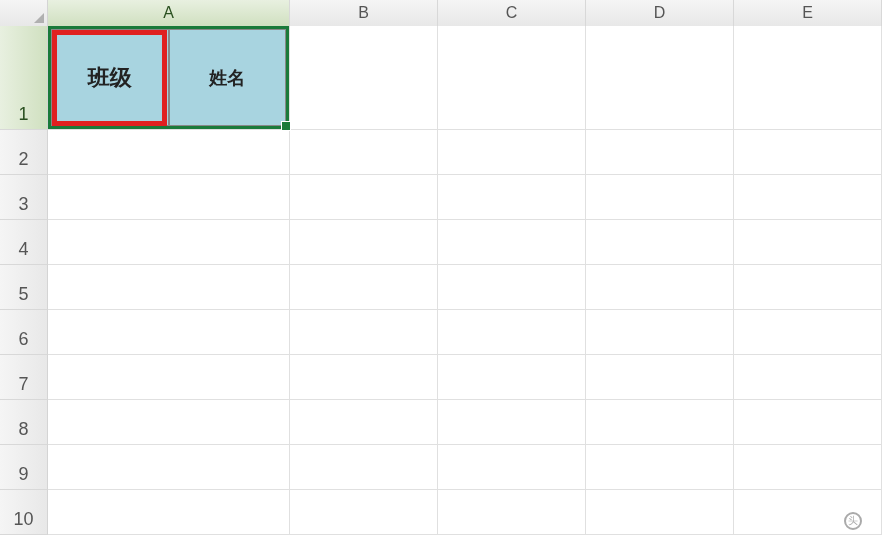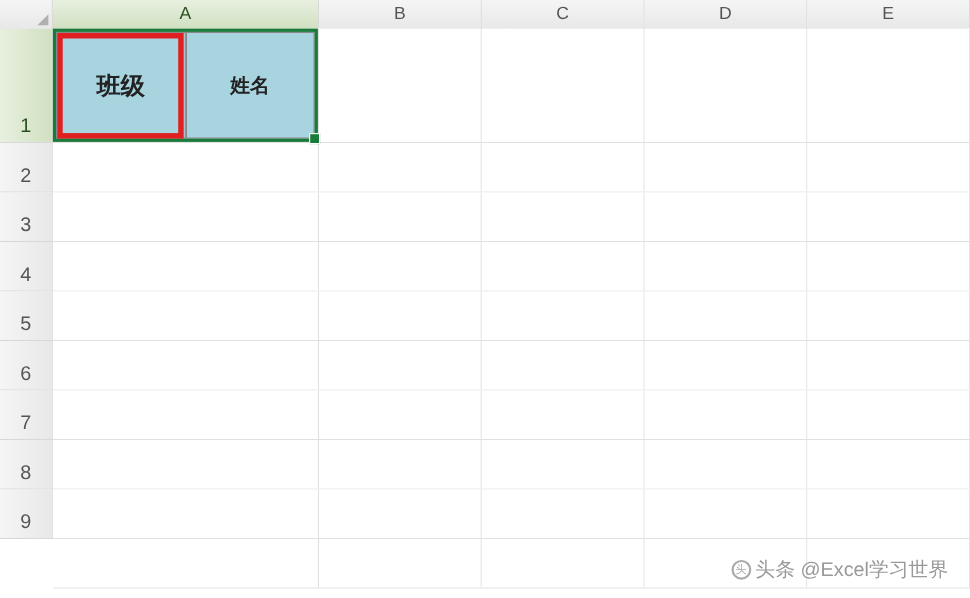--- a/index.html
+++ b/index.html
@@ -196,20 +196,21 @@
     <div class="row-headers">
       <div class="row-header rh-1 active">1</div>
       <div class="row-header rh-n">2</div>
       <div class="row-header rh-n">3</div>
       <div class="row-header rh-n">4</div>
       <div class="row-header rh-n">5</div>
       <div class="row-header rh-n">6</div>
       <div class="row-header rh-n">7</div>
       <div class="row-header rh-n">8</div>
       <div class="row-header rh-n">9</div>
+      <div class="row-header rh-n">10</div>
     </div>
     <div class="grid">
       <div class="grid-row r1">
         <div class="cell ca"></div>
         <div class="cell cb"></div>
         <div class="cell cc"></div>
         <div class="cell cd"></div>
         <div class="cell ce"></div>
       </div>
       <div class="grid-row rn">
@@ -281,14 +282,13 @@
         <div class="half-cell right">姓名</div>
       </div>
       <div class="selection"></div>
       <div class="red-highlight"></div>
     </div>
   </div>
 </div>
 
 <div class="watermark">
   <span class="watermark-icon">头</span>
-  <span>头条 @Excel学习世界</span>
 </div>
 
 </body></html>

